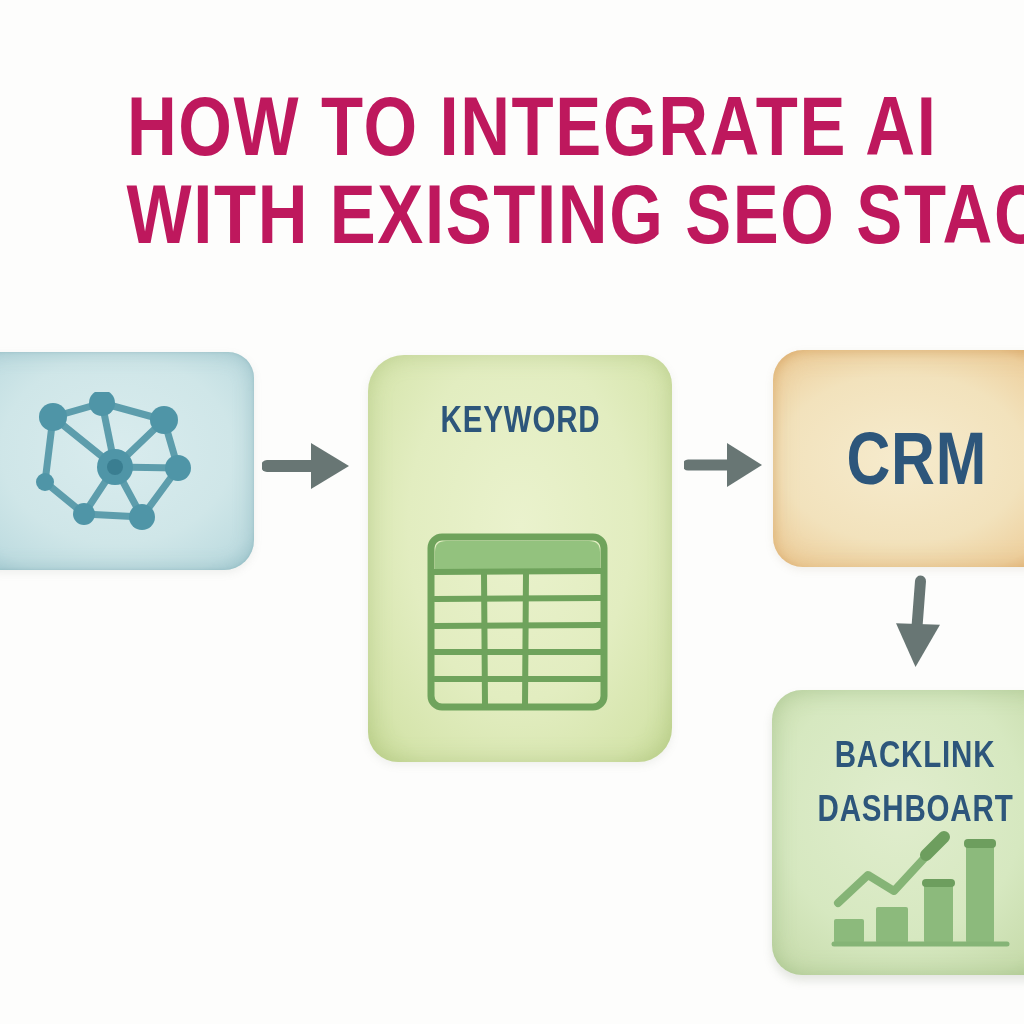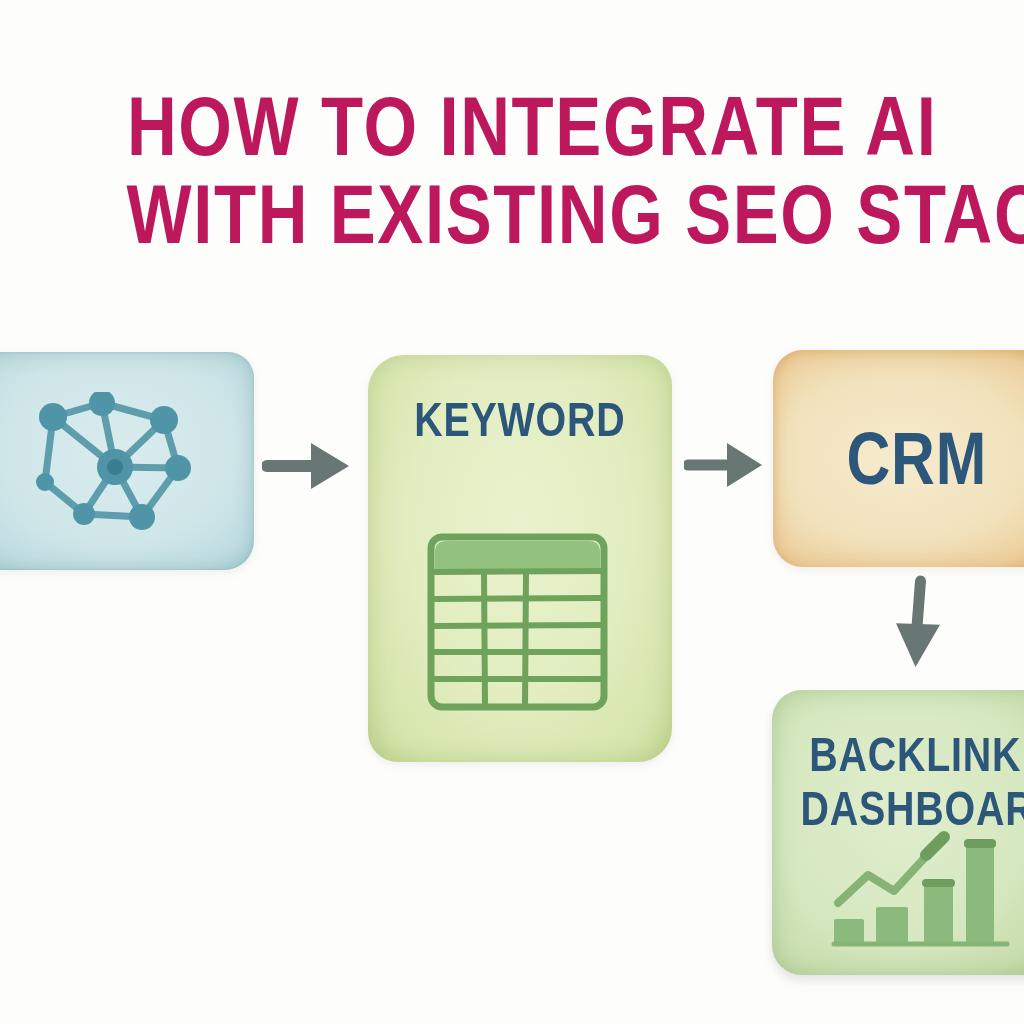--- a/index.html
+++ b/index.html
@@ -39,21 +39,21 @@
     left:772px; top:690px; width:286px; height:285px;
     border-radius:30px;
     background: radial-gradient(ellipse at 45% 42%, #e0edcd 0%, #d6e8c0 55%, #c9ddae 82%, #b9d29c 97%);
     box-shadow: inset 0 0 22px rgba(135,170,110,.45), 0 6px 10px rgba(130,140,120,.20);
   }
   
   .node-label {
     position:absolute; left:0; right:0; text-align:center;
     color:#2d567b; font-weight:bold; letter-spacing:1px;
   }
-  .label-2line { top:38px; font-size:48px; line-height:54px; }
+  .label-2line { top:38px; font-size:36px; line-height:54px; }
   .label-crm {
     top:0; bottom:0; display:flex; align-items:center; justify-content:center;
     font-size:74px;
   }
   
   .icon { position:absolute; }
   .icon-network { left:60px; top:40px; }
   .icon-table   { left:59px; top:178px; }
   .icon-chart   { left:56px; top:141px; }
   

